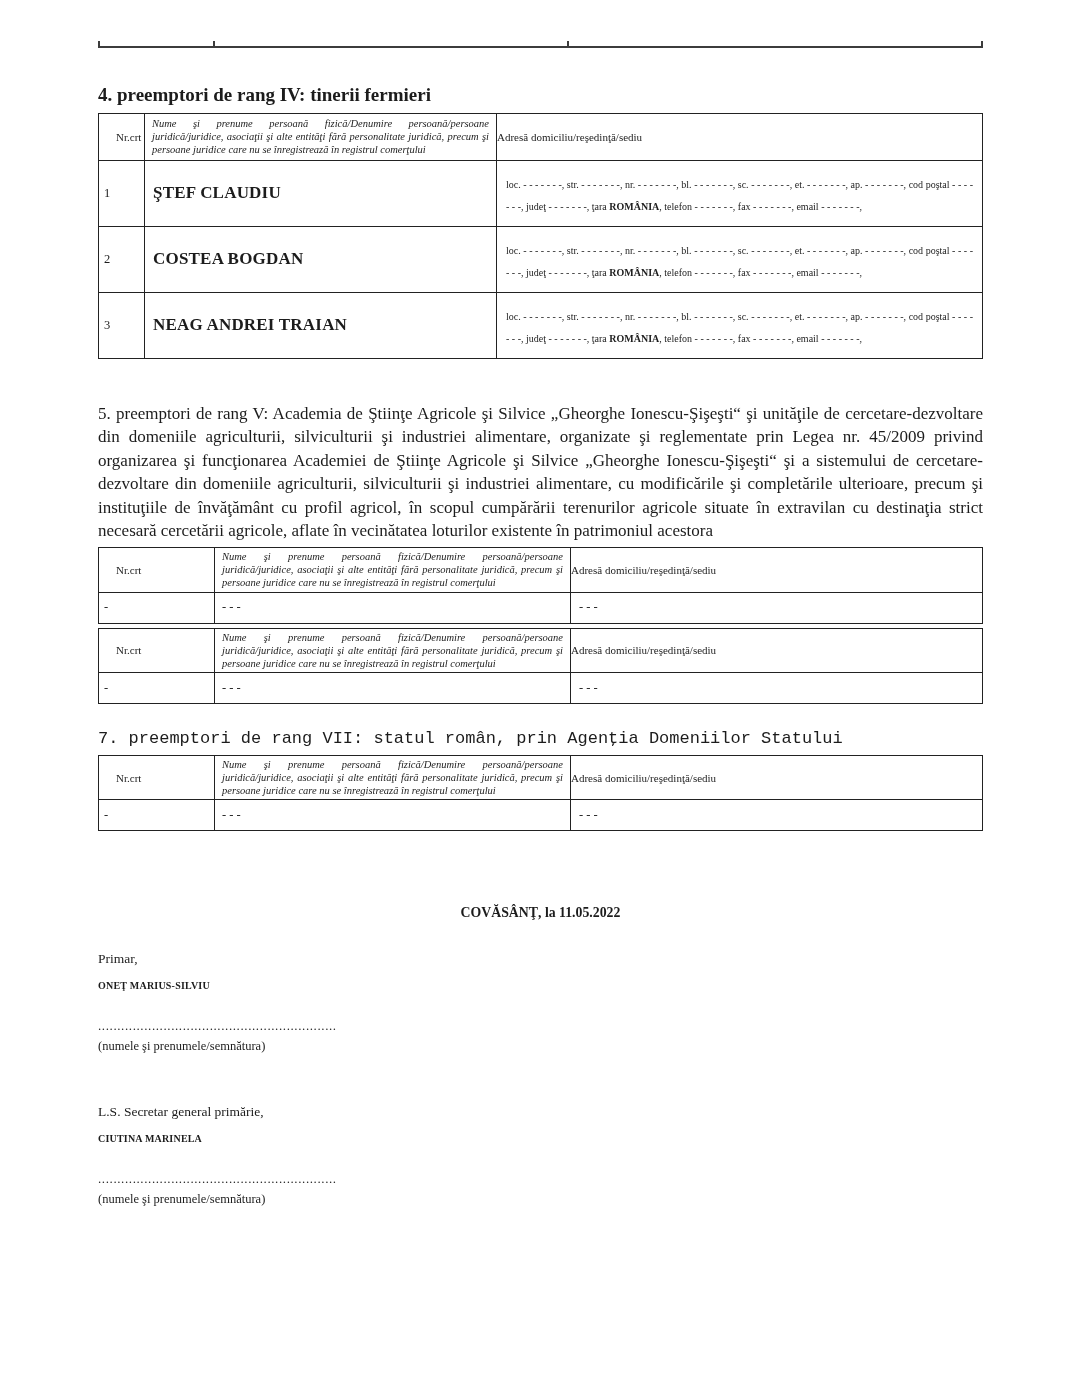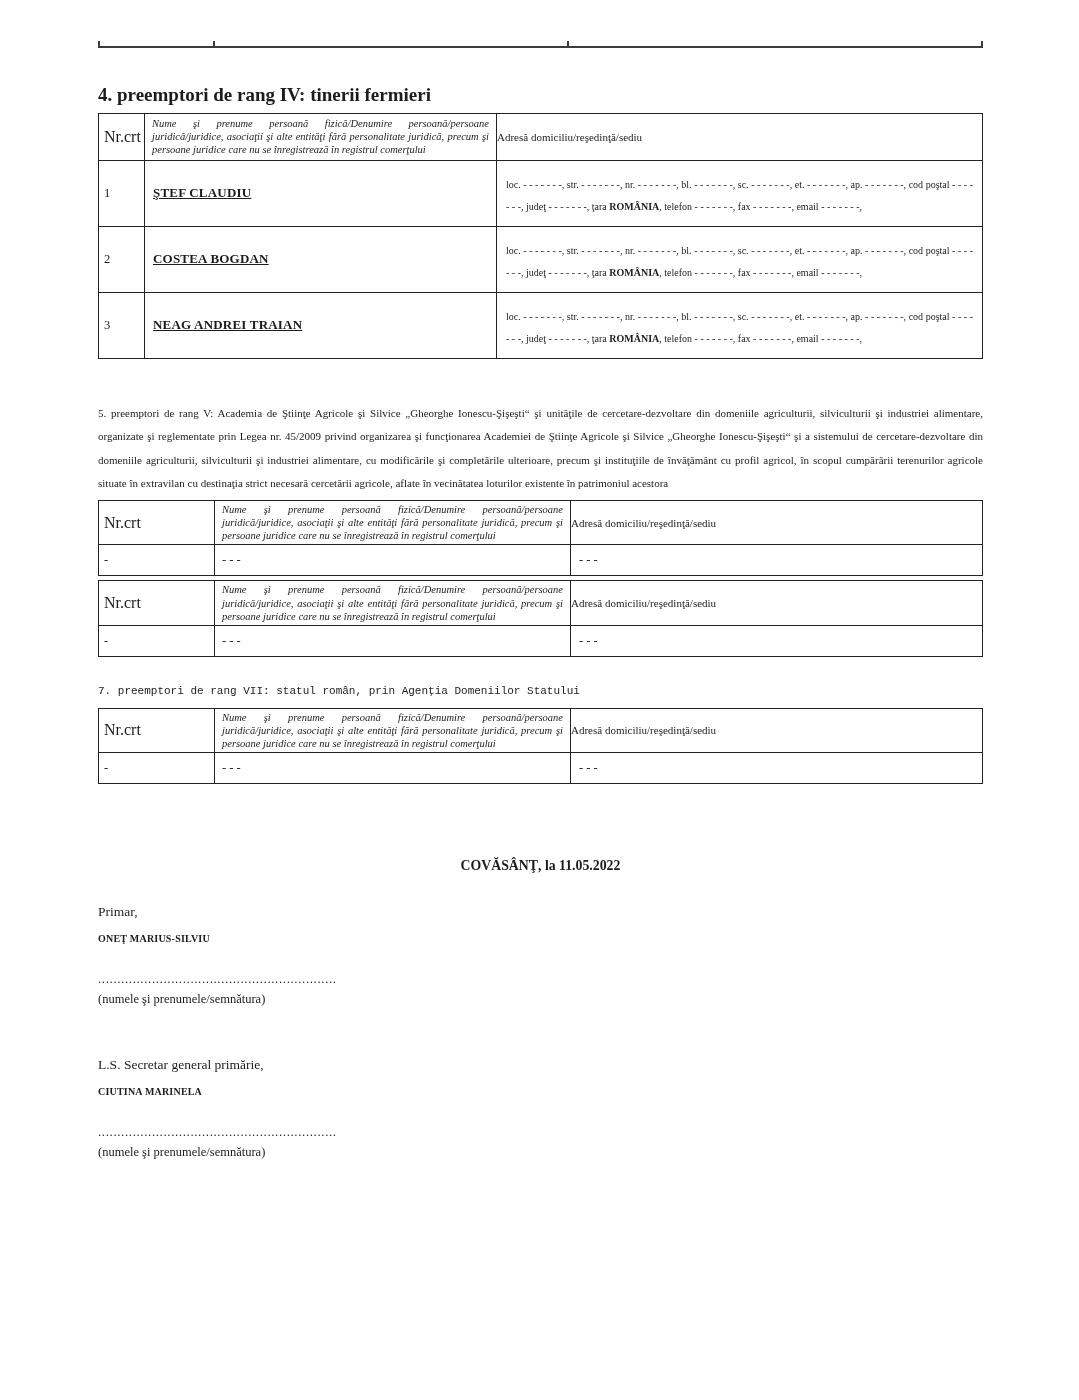--- a/index.html
+++ b/index.html
@@ -21,37 +21,37 @@
   .sec-title { font-size: 19px; font-weight: bold; line-height: 23.5px; margin-top: 35px; text-align: justify; }
 
   table { border-collapse: collapse; width: 885px; table-layout: fixed; }
   td { border: 1.5px solid #222222; vertical-align: middle; }
 
   .tbl1 { margin-top: 6px; }
   .tbl1 col.c1 { width: 46px; } .tbl1 col.c2 { width: 352px; }
   .tblE { margin-top: 4px; }
   .tblE col.c1 { width: 116px; } .tblE col.c2 { width: 356px; }
 
-  td.h-nr   { font-size: 16px; padding-left: 5px; }
+  td.h-nr   { font-size: 11px; padding-left: 17px; }
   td.h-name { font-size: 10.5px; line-height: 13.2px; text-align: justify; padding: 2px 7px 2px 7px; font-style: italic; }
   td.h-addr { font-size: 11px; padding-left: 0; }
   .tbl1 tr.hdr td { height: 47px; }
   .tblE tr.hdr td { height: 44px; }
 
   .tbl1 tr.row td { height: 66px; }
   td.d-nr   { font-size: 12.5px; padding-left: 5px; }
-  td.d-name { font-size: 13px; font-weight: bold; padding-left: 8px; letter-spacing: 0.2px; text-decoration: underline; }
+  td.d-name { font-size: 17px; font-weight: bold; padding-left: 8px; letter-spacing: 0.2px; }
   td.d-addr { font-size: 10px; line-height: 21.8px; text-align: justify; padding: 10px 9px 5px 9px; }
 
   .tblE tr.row td { height: 31px; font-size: 12.5px; }
   .tblE td.e-nr { padding-left: 5px; }
   .tblE td.e-name { padding-left: 7px; }
   .tblE td.e-addr { padding-left: 8px; }
 
-  .para { font-size: 11px; line-height: 23.6px; text-align: justify; }
+  .para { font-size: 17px; line-height: 23.6px; text-align: justify; }
   .para5 { margin-top: 43px; }
   .title6 { margin-top: 25px; }
   .title7 { margin-top: 23px; font-family: Liberation Mono, monospace; }
 
   .footer { margin-top: 74px; }
   .place-date { font-size: 13.8px; font-weight: bold; text-align: center; }
   .sig-role { font-size: 13.5px; margin-top: 30px; }
   .sig-name { font-size: 10px; font-weight: bold; margin-top: 13px; letter-spacing: 0.2px; }
   .sig-dots { font-size: 13px; letter-spacing: 0.6px; margin-top: 27px; white-space: nowrap; color: #2a2a2a; }
   .sig-caption { font-size: 12.5px; margin-top: 5px; }

